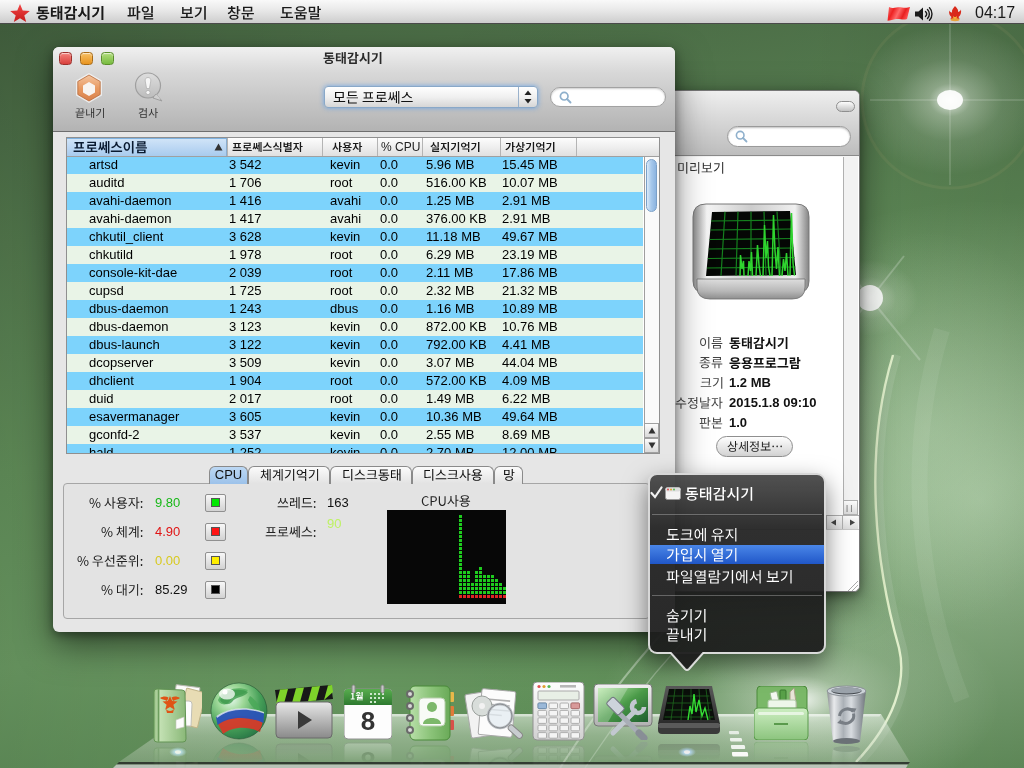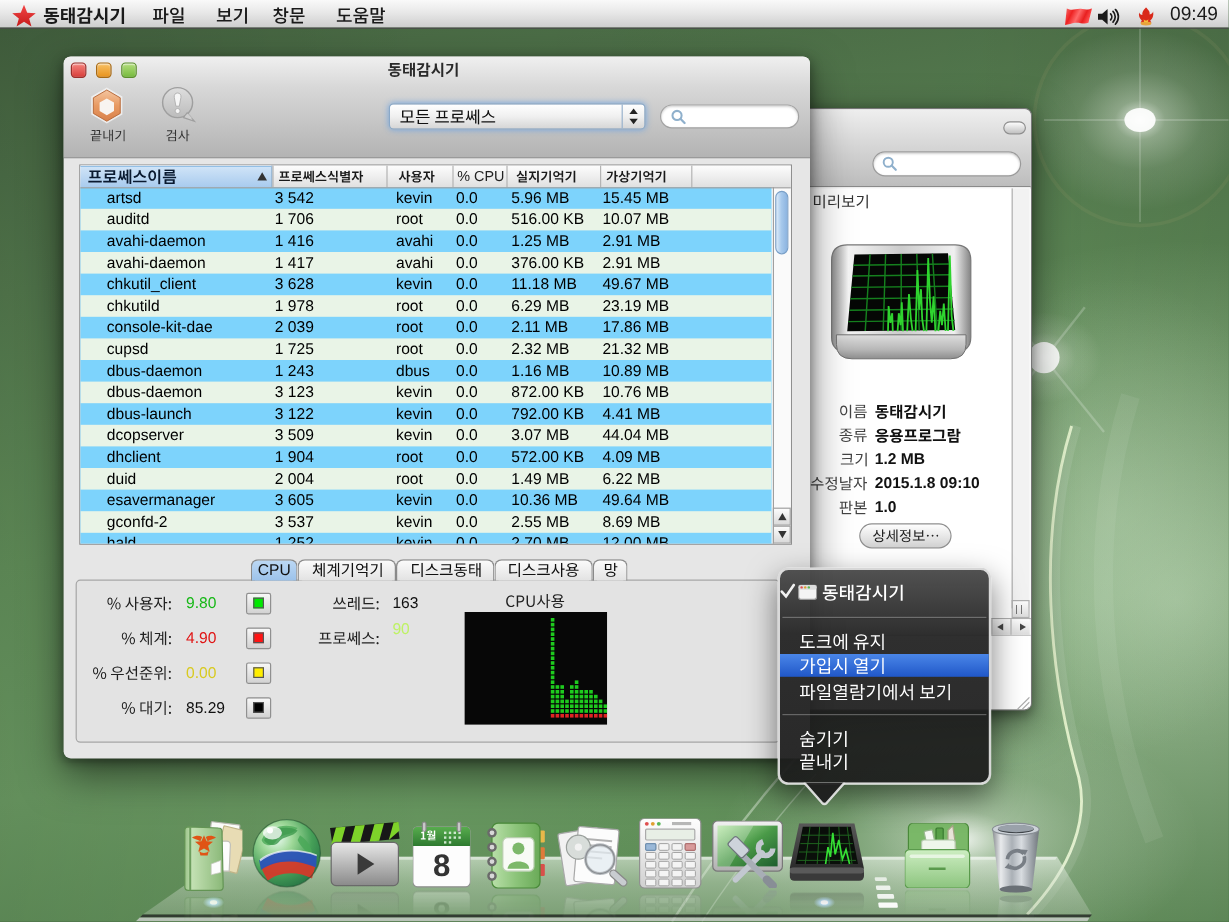--- a/index.html
+++ b/index.html
@@ -123,21 +123,21 @@
 <path d="M10.5 4.5 A 3.6 3.6 0 0 1 10.5 9.5"></path>
 <path d="M12.5 2.5 A 6.4 6.4 0 0 1 12.5 11.5"></path>
 <path d="M14.5 0.8 A 9 9 0 0 1 14.5 13.2"></path>
 </g>
   </svg>
 <svg class="abs" style="left:947px;top:6px;z-index:51" width="16" height="16" viewBox="0 0 16 16">
 <path d="M8 0 C9.5 2, 11.5 3, 11 6 C13 5.5, 13.5 4.5, 14 3.5 C14.5 7, 13.5 9.5, 11.5 11 L12.5 13 L3.5 13 L4.5 11 C2.5 9.5, 1.8 7.5, 2.2 4.5 C3 6, 4 6.5, 5 6.5 C4.5 3.5, 6.5 2, 8 0 Z" fill="#d92a1a"></path>
 <ellipse cx="8" cy="13.6" rx="4.5" ry="1.6" fill="#e8a23a"></ellipse>
 <path d="M6 10 C7 11.5, 9 11.5, 10 10 L9.5 12.5 L6.5 12.5 Z" fill="#f5c03a"></path>
 </svg>
-<div style="position:absolute;left:975px;top:4px;z-index:55;font:normal 16px/18px 'Liberation Sans',sans-serif;color:#1a1a1a;white-space:nowrap;letter-spacing:0">09:49</div>
+<div style="position:absolute;left:975px;top:4px;z-index:55;font:normal 16px/18px 'Liberation Sans',sans-serif;color:#1a1a1a;white-space:nowrap;letter-spacing:0">04:17</div>
 <div class="abs" style="left:150px;top:684px;width:52px;height:60px;z-index:7;-webkit-box-reflect:below 2px linear-gradient(transparent 62%,rgba(0,0,0,0.28))"><svg width="52" height="60" viewBox="0 0 52 60">
       <defs>
         <linearGradient id="bk1" x1="0" y1="0" x2="1" y2="0">
           <stop offset="0" stop-color="#9cc48a"></stop>
           <stop offset="0.2" stop-color="#c2e0b2"></stop>
           <stop offset="1" stop-color="#8ab878"></stop>
         </linearGradient>
       </defs>
 <rect x="24" y="2" width="24" height="34" rx="1" fill="#fbfbf9" stroke="#b8b8b0" transform="rotate(7 36 19)"></rect>
 <rect x="32" y="6" width="20" height="36" rx="1" fill="#e8dcb4" stroke="#c0b488" transform="rotate(14 42 24)"></rect>
@@ -657,21 +657,21 @@
     <div style="position:absolute;left:0;top:216px;width:576px;height:18px;font:13px/18px 'Liberation Sans',sans-serif;color:#000">
       <span style="position:absolute;left:22px">dhclient</span>
       <span style="position:absolute;left:162px">1 904</span>
       <span style="position:absolute;left:263px">root</span>
       <span style="position:absolute;left:313px">0.0</span>
       <span style="position:absolute;left:359px">572.00 KB</span>
       <span style="position:absolute;left:435px">4.09 MB</span>
     </div>
     <div style="position:absolute;left:0;top:234px;width:576px;height:18px;background:#e9f4e7;font:13px/18px 'Liberation Sans',sans-serif;color:#000">
       <span style="position:absolute;left:22px">duid</span>
-      <span style="position:absolute;left:162px">2 004</span>
+      <span style="position:absolute;left:162px">2 017</span>
       <span style="position:absolute;left:263px">root</span>
       <span style="position:absolute;left:313px">0.0</span>
       <span style="position:absolute;left:359px">1.49 MB</span>
       <span style="position:absolute;left:435px">6.22 MB</span>
     </div>
     <div style="position:absolute;left:0;top:252px;width:524px;height:18px;font:13px/18px 'Liberation Sans',sans-serif;color:#000">
       <span style="position:absolute;left:22px">esavermanager</span>
       <span style="position:absolute;left:162px">3 605</span>
       <span style="position:absolute;left:263px">kevin</span>
       <span style="position:absolute;left:313px">0.0</span>

